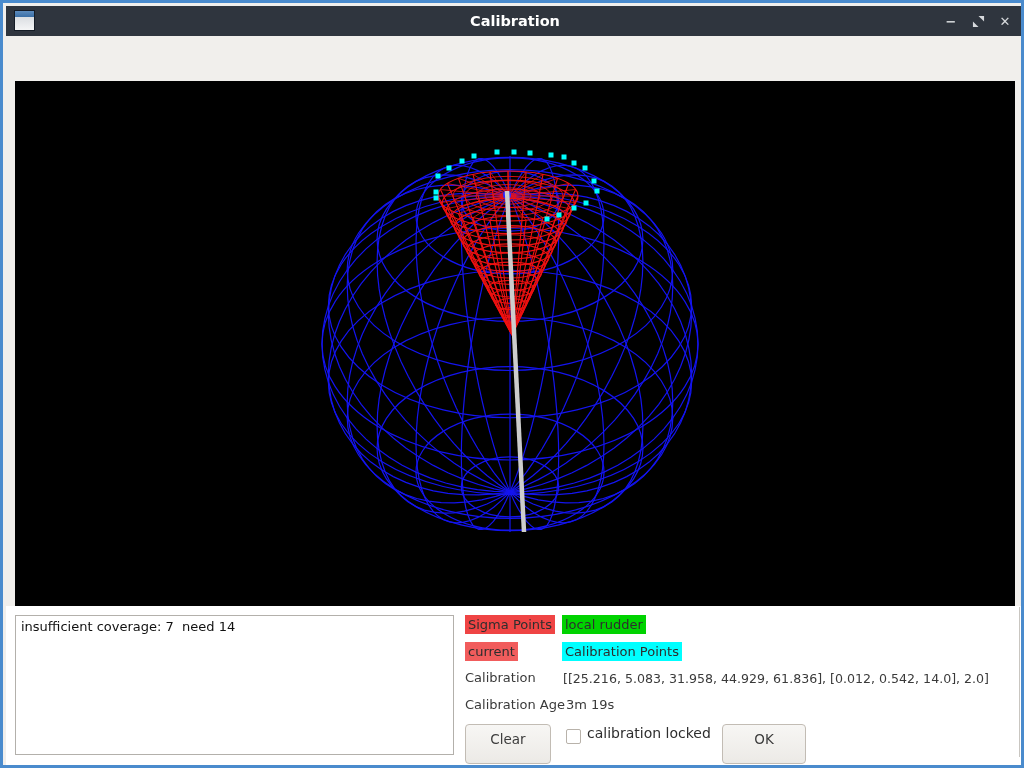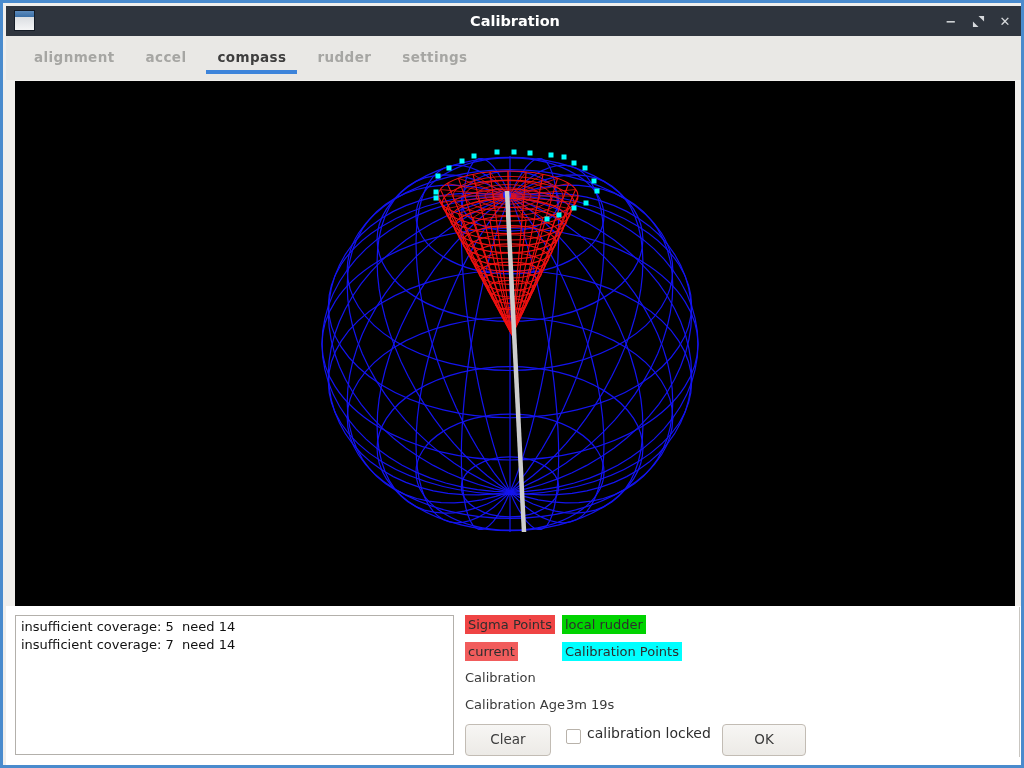--- a/index.html
+++ b/index.html
@@ -33,21 +33,21 @@
   .bottom{position:absolute;left:3px;top:603px;width:1018px;height:162px;background:var(--panel-bg,#fff);}
 
   .msgbox{position:absolute;left:12px;top:612px;width:439px;height:140px;background:#fff;
     border:1px solid var(--box-border,#b3b0ab);padding:2px 5px;overflow:hidden;}
   .msgline{font-size:13px;line-height:17.5px;color:#111;white-space:pre;}
 
   .chip{position:absolute;height:19px;line-height:19px;padding:0 3px;font-size:13px;color:#2e2e2e;white-space:pre;}
   .flabel{position:absolute;font-size:13px;color:#3a3a3a;white-space:pre;}
   .fvalue{position:absolute;font-size:12.6px;color:#3a3a3a;white-space:pre;}
 
-  .btn{position:absolute;height:32px;background:linear-gradient(var(--button-bg,#f7f6f4),#eceae6);
+  .btn{position:absolute;height:40px;background:linear-gradient(var(--button-bg,#f7f6f4),#eceae6);
     border:1px solid var(--button-border,#c2bcb4);border-radius:4px;
     font-size:13.5px;color:#3c3c3c;text-align:center;line-height:29px;}
   .checkbox{position:absolute;left:563px;top:726px;width:15px;height:15px;background:#fff;
     border:1px solid #b8b2aa;border-radius:2px;}
   .cblabel{position:absolute;left:584px;top:722px;font-size:14px;color:#2e2e2e;white-space:pre;text-align:center;}
   .groove{position:absolute;left:1016px;top:604px;width:1px;height:150px;background:#c9c6c1;}
 </style>
 </head>
 <body>
 
@@ -67,27 +67,20 @@
           <polygon points="7,1 13,1 13,7" fill="#d6d9dc"></polygon>
           <polygon points="1,7 7,13 1,13" fill="#d6d9dc"></polygon>
         </svg>
       </div>
       <div class="wbtn">
           <span>✕</span>
         </div>
     </div>
   </div>
 
-  <div class="tabbar">
-    <div class="tab">alignment</div>
-    <div class="tab">accel</div>
-    <div class="tab active">compass</div>
-    <div class="tab">rudder</div>
-    <div class="tab">settings</div>
-  </div>
 
   <div class="viewport">
     <svg id="scene-svg" width="1000" height="525" viewBox="0 0 1000 525">
         <ellipse cx="495" cy="120.08547844557461" rx="48.6579804792739" ry="30.021973955711996" fill="none" stroke="#1414f0" stroke-width="1.2"></ellipse>
         <ellipse cx="495" cy="134.86634535766956" rx="93.99999999999999" ry="57.99799999999999" fill="none" stroke="#1414f0" stroke-width="1.2"></ellipse>
         <ellipse cx="495" cy="158.37930908276314" rx="132.93607486307093" ry="82.02155819051477" fill="none" stroke="#1414f0" stroke-width="1.2"></ellipse>
         <ellipse cx="495" cy="189.022" rx="162.81277591147446" ry="100.45548273737974" fill="none" stroke="#1414f0" stroke-width="1.2"></ellipse>
         <ellipse cx="495" cy="224.70616936281144" rx="181.59405534234483" ry="112.04353214622675" fill="none" stroke="#1414f0" stroke-width="1.2"></ellipse>
         <ellipse cx="495" cy="263" rx="188" ry="115.996" fill="none" stroke="#1414f0" stroke-width="1.2"></ellipse>
         <ellipse cx="495" cy="301.29383063718853" rx="181.59405534234483" ry="112.04353214622675" fill="none" stroke="#1414f0" stroke-width="1.2"></ellipse>
@@ -199,30 +192,30 @@
         <rect x="541.5" y="131.5" width="5" height="5" fill="#00ffff"></rect>
         <rect x="529.5" y="135.5" width="5" height="5" fill="#00ffff"></rect>
         <rect x="418.5" y="108.5" width="5" height="5" fill="#00ffff"></rect>
         <rect x="418.5" y="114.5" width="5" height="5" fill="#00ffff"></rect>
       </svg>
   </div>
 
   <div class="bottom"></div>
 
   <div class="msgbox">
-    <div class="msgline">insufficient coverage: 5  need 14</div>
     <div class="msgline">insufficient coverage: 7  need 14</div>
   </div>
 
   <div class="chip" style="left: 462px; top: 612px; background: #ef4444;">Sigma Points</div>
   <div class="chip" style="left: 559px; top: 612px; background: rgb(0, 211, 0);">local rudder</div>
   <div class="chip" style="left: 462px; top: 639px; background: rgb(241, 92, 92);">current</div>
   <div class="chip" style="left: 559px; top: 639px; background: rgb(0, 255, 255);">Calibration Points</div>
 
   <div class="flabel" style="left:462px;top:667px;">Calibration</div>
+  <div class="fvalue" style="left:560px;top:668px;">[[25.216, 5.083, 31.958, 44.929, 61.836], [0.012, 0.542, 14.0], 2.0]</div>
 
   <div class="flabel" style="left:462px;top:694px;">Calibration Age</div>
   <div class="flabel" style="left:563px;top:694px;">3m 19s</div>
 
   <div class="btn" style="left:462px;top:721px;width:86px;">Clear</div>
   <div class="checkbox"></div>
   <div class="cblabel">calibration locked</div>
   <div class="btn" style="left:719px;top:721px;width:84px;">OK</div>
 
   <div class="groove"></div>

